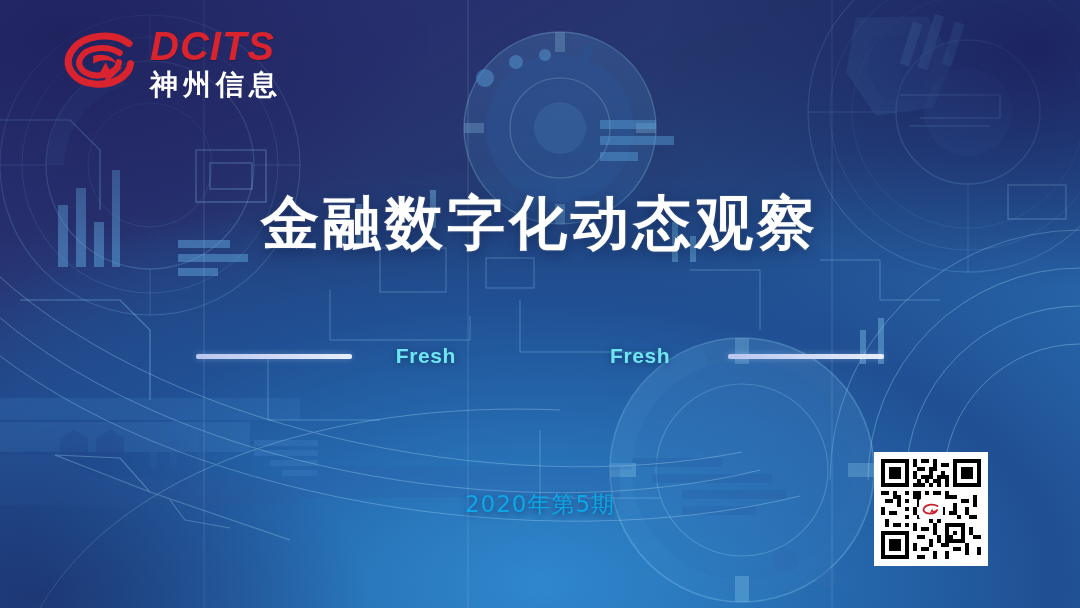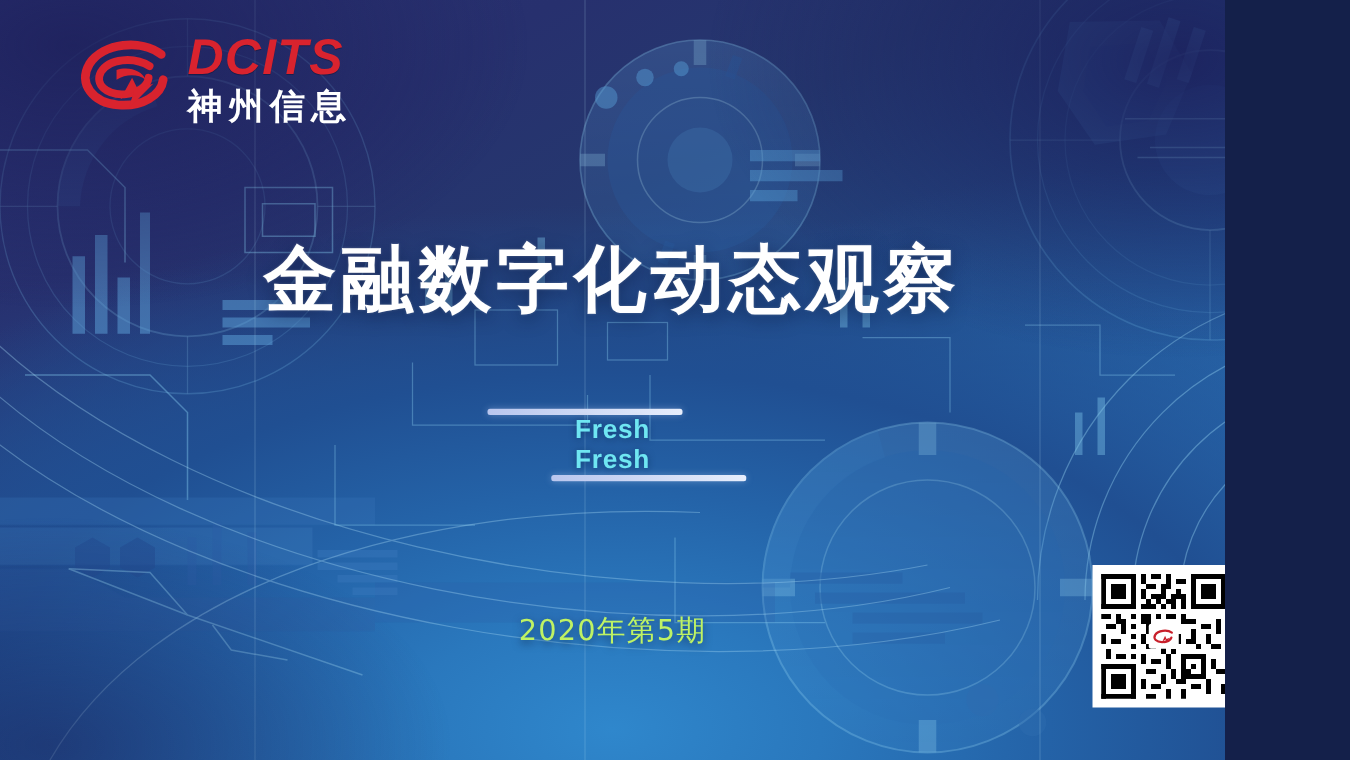--- a/index.html
+++ b/index.html
@@ -1,17 +1,17 @@
 <!DOCTYPE html>
 <html><head>
 <meta charset="utf-8">
 <style>
   html,body{margin:0;padding:0;background:#14204a;}
   #poster{
-    position:relative;width:980px;height:608px;overflow:hidden;
+    position:relative;width:1080px;height:608px;overflow:hidden;
     font-family:"Liberation Sans","DejaVu Sans",sans-serif;
     background:#1d2a66;
   }
   
   .bg-base{
     position:absolute;inset:0;
     background:
       radial-gradient(ellipse 760px 420px at 50% 96%, #2f87cc 0%, #2a78bd 22%, #2463a8 45%, #204f92 68%, rgba(32,79,146,0) 100%),
       radial-gradient(ellipse 560px 360px at 14% 78%, #24539b 0%, rgba(36,83,155,0) 72%),
       radial-gradient(ellipse 620px 420px at 92% 74%, #2a6fb4 0%, rgba(42,111,180,0) 75%),
@@ -43,40 +43,40 @@
   .title{
     position:absolute;left:0;right:0;top:185px;text-align:center;
     font-family:"DejaVu Sans","Liberation Sans",sans-serif;
     font-size:58px;font-weight:bold;color:#ffffff;letter-spacing:4px;
     text-shadow:0 3px 14px rgba(10,24,62,.55), 0 0 2px rgba(255,255,255,.3);
     white-space:nowrap;
   }
   
   .tagline{
     position:absolute;left:0;right:0;top:340px;height:32px;
-    display:flex;align-items:center;justify-content:center;gap:0;flex-direction:column;
+    display:flex;align-items:center;justify-content:center;gap:0;
   }
   .tag-line{
     width:156px;height:5px;flex:none;border-radius:2px;
     background:linear-gradient(90deg,#b9c6ee,#e7eefc);
     box-shadow:0 0 6px rgba(200,220,255,.35);
   }
   .tag-line.left{margin-right:44px;}
   .tag-line.right{margin-left:58px;}
   .tag-word{
     color:#6fe6f2;font-size:21px;font-weight:bold;letter-spacing:.6px;
     text-shadow:0 1px 6px rgba(10,40,80,.55);
   }
   .tag-gap-a{width:72px;}
   .tag-gap-b{width:82px;}
   
   .issue{
     position:absolute;left:0;right:0;top:489px;text-align:center;
     font-family:"DejaVu Sans","Liberation Sans",sans-serif;
-    font-size:23px;color:#bef264;letter-spacing:1px;
+    font-size:23px;color:#0ea5e9;letter-spacing:1px;
     text-shadow:0 2px 7px rgba(8,26,62,.6);
   }
   
   .qr-wrap{
     position:absolute;left:874px;top:452px;width:114px;height:114px;
     background:#ffffff;padding:7px;box-sizing:border-box;
   }
   .qr-canvas{position:relative;width:100px;height:100px;}
   .qr-logo{
     position:absolute;left:50%;top:50%;transform:translate(-50%,-50%);

